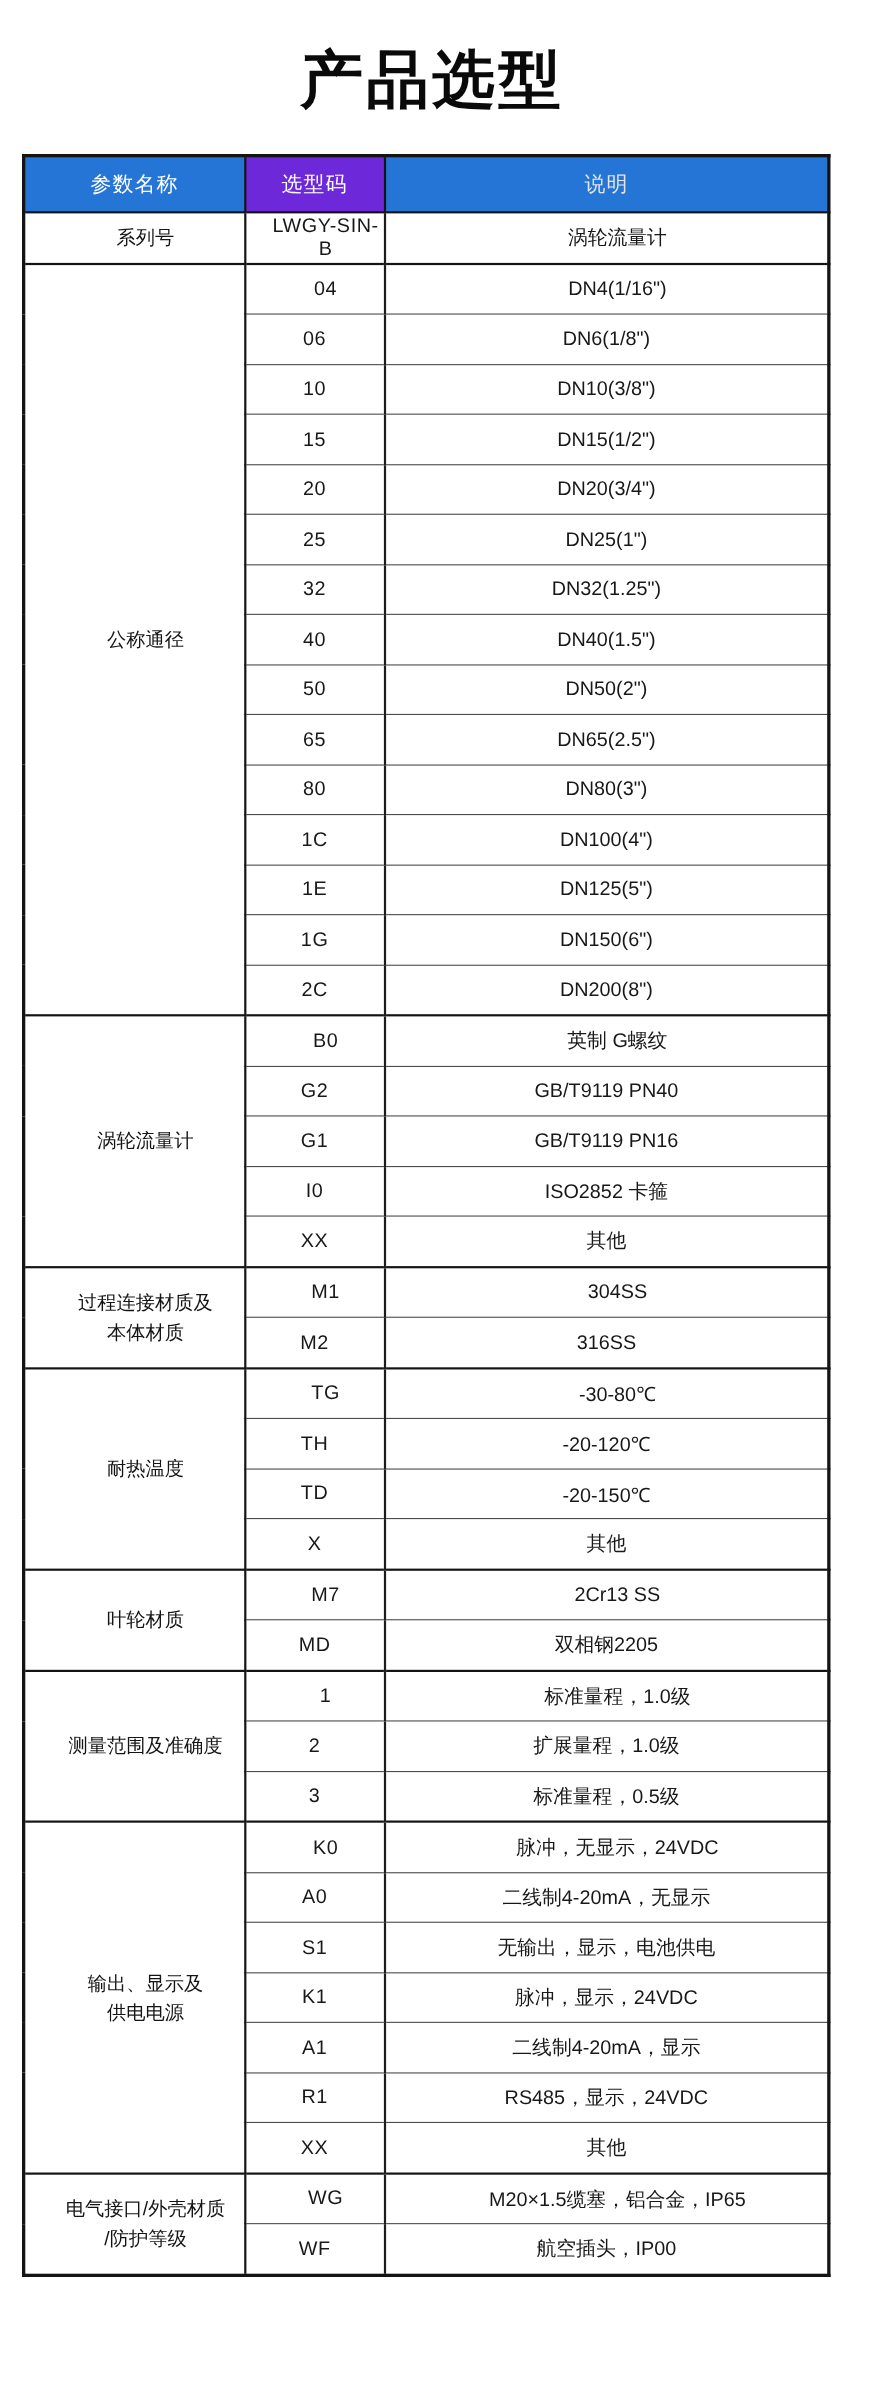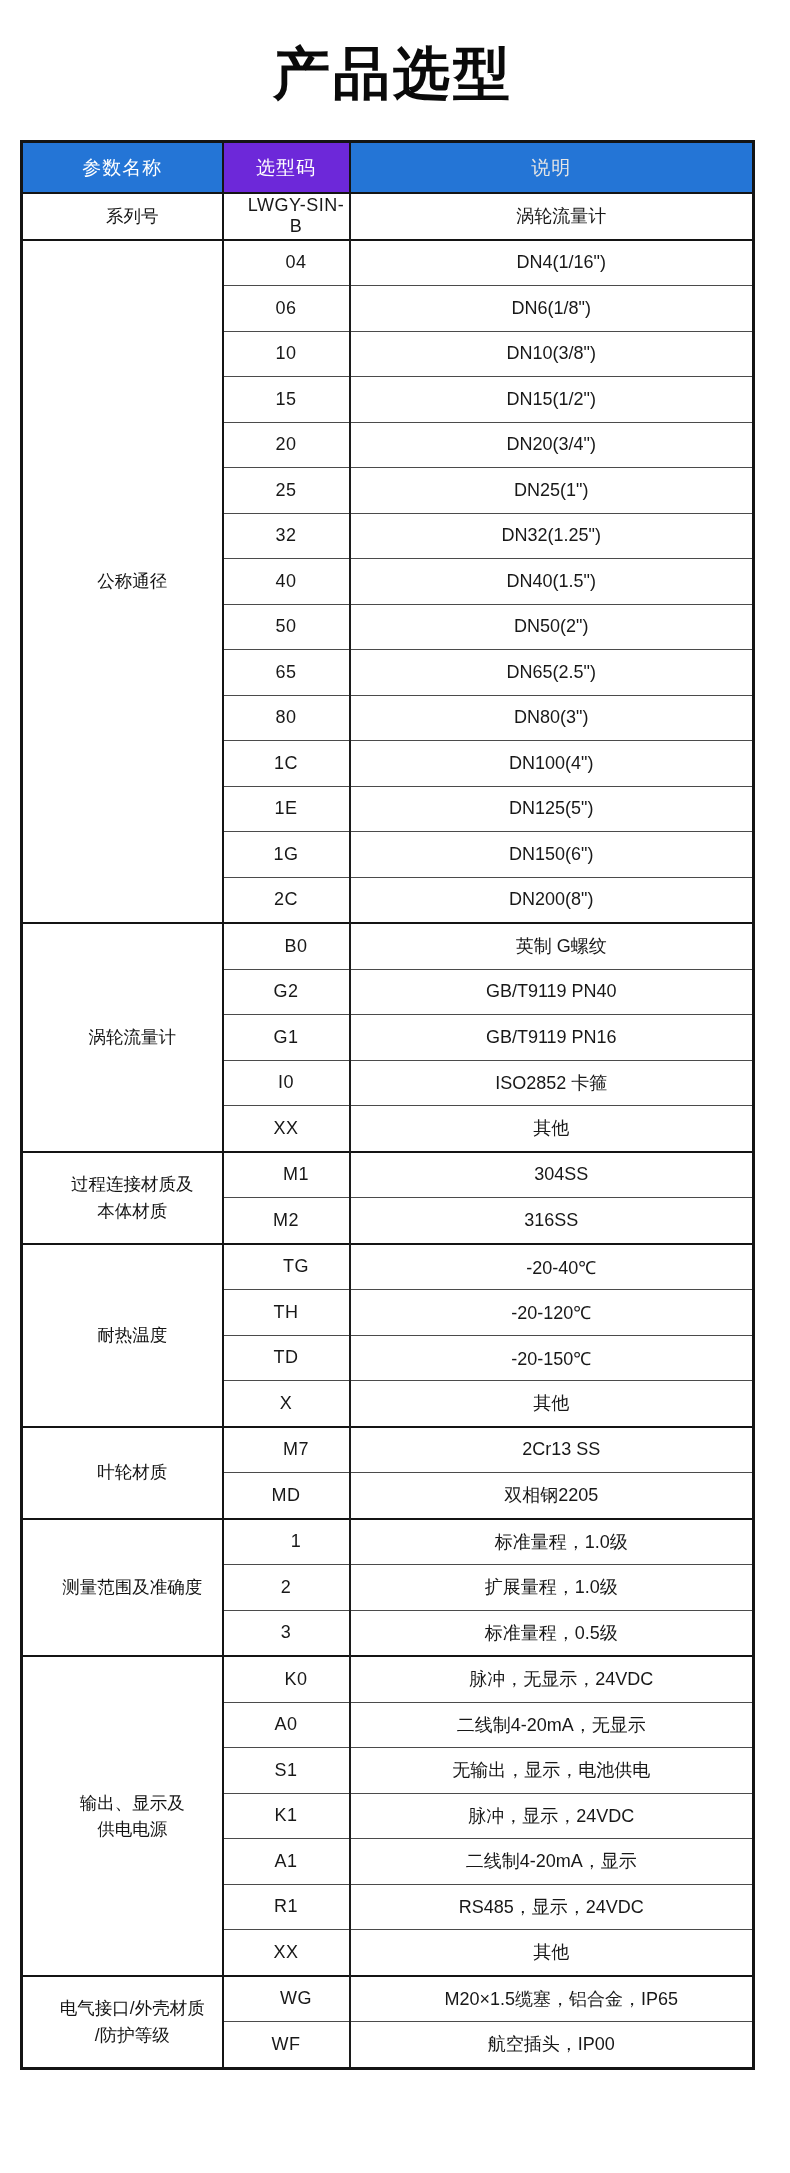--- a/index.html
+++ b/index.html
@@ -187,21 +187,21 @@
           <td class="code">M1</td>
           <td>304SS</td>
         </tr>
         <tr>
           <td class="code">M2</td>
           <td>316SS</td>
         </tr>
         <tr class="group-start">
           <td rowspan="4" class="param">耐热温度</td>
           <td class="code">TG</td>
-          <td>-20-40℃</td>
+          <td>-30-80℃</td>
         </tr>
         <tr>
           <td class="code">TH</td>
           <td>-20-120℃</td>
         </tr>
         <tr>
           <td class="code">TD</td>
           <td>-20-150℃</td>
         </tr>
         <tr>

